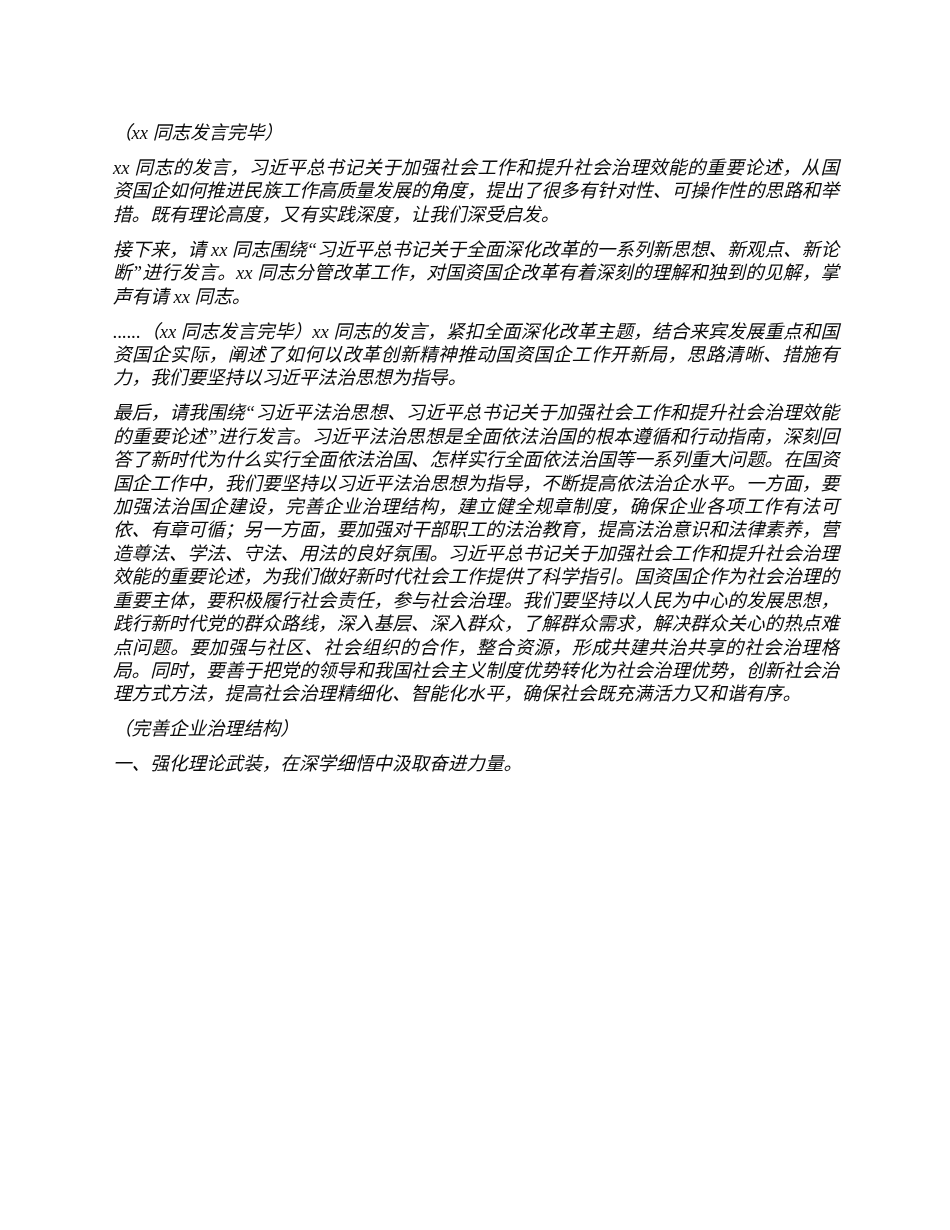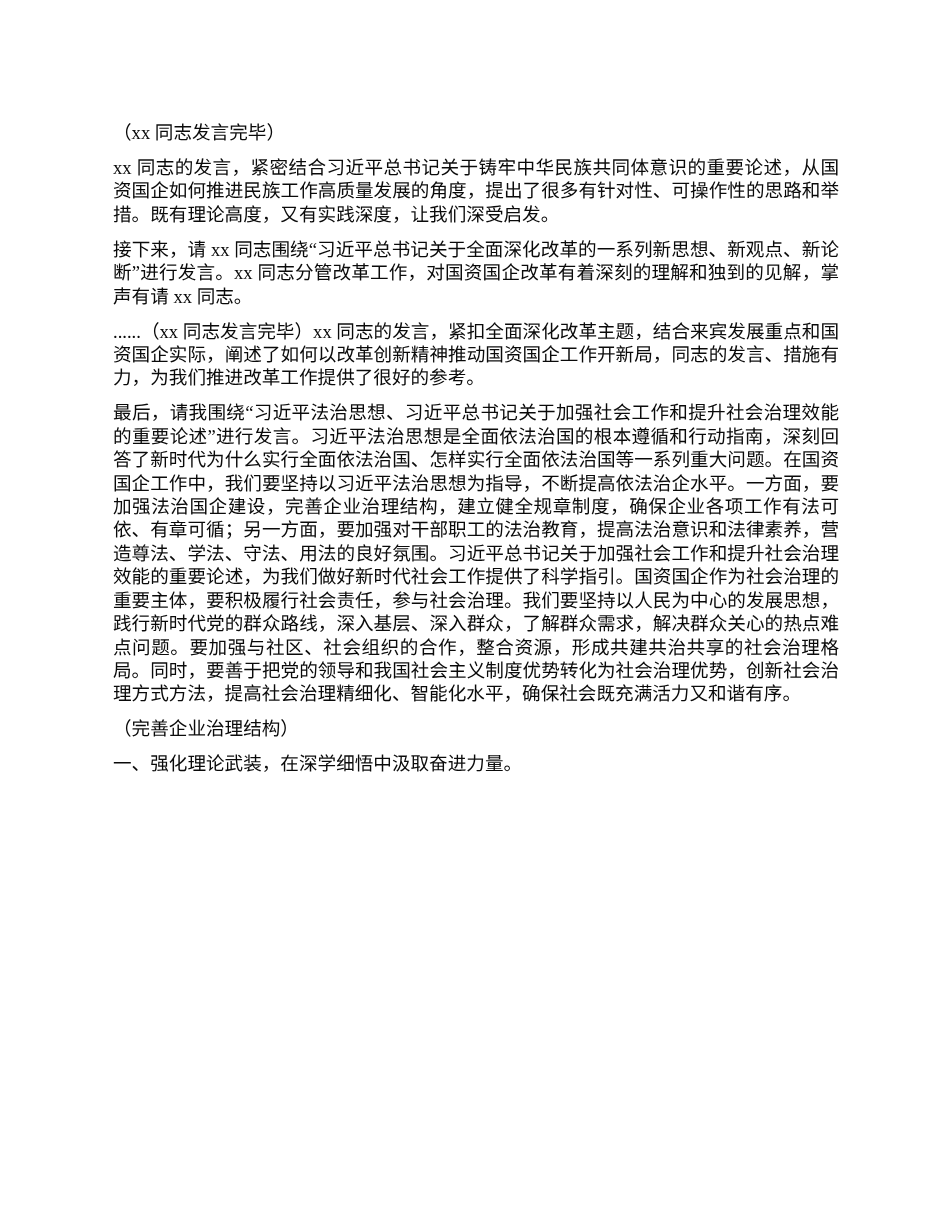--- a/index.html
+++ b/index.html
@@ -8,20 +8,21 @@
     padding: 0;
     background: #ffffff;
   }
   .page {
     position: relative;
     width: 950px;
     height: 1230px;
     box-sizing: border-box;
     background: #ffffff;
     overflow: hidden;
+    font-style: italic;
   }
   .content {
     position: absolute;
     top: 121px;
     left: 113px;
     width: 726px;
     color: #0a0a0a;
     font-family: "Liberation Serif", "DejaVu Sans", sans-serif;
     font-size: 18.6px;
     line-height: 23.4px;
@@ -37,20 +38,20 @@
   .content p:last-child {
     margin-bottom: 8px;
   }
 </style>
 </head>
 <body>
 
 <div class="page">
   <div class="content">
     <p>（xx 同志发言完毕）</p>
-    <p>xx 同志的发言，紧密结合习近平总书记关于铸牢中华民族共同体意识的重要论述，从国资国企如何推进民族工作高质量发展的角度，提出了很多有针对性、可操作性的思路和举措。既有理论高度，又有实践深度，让我们深受启发。</p>
+    <p>xx 同志的发言，习近平总书记关于加强社会工作和提升社会治理效能的重要论述，从国资国企如何推进民族工作高质量发展的角度，提出了很多有针对性、可操作性的思路和举措。既有理论高度，又有实践深度，让我们深受启发。</p>
     <p>接下来，请 xx 同志围绕“习近平总书记关于全面深化改革的一系列新思想、新观点、新论断”进行发言。xx 同志分管改革工作，对国资国企改革有着深刻的理解和独到的见解，掌声有请 xx 同志。</p>
-    <p>......（xx 同志发言完毕）xx 同志的发言，紧扣全面深化改革主题，结合来宾发展重点和国资国企实际，阐述了如何以改革创新精神推动国资国企工作开新局，同志的发言、措施有力，为我们推进改革工作提供了很好的参考。</p>
+    <p>......（xx 同志发言完毕）xx 同志的发言，紧扣全面深化改革主题，结合来宾发展重点和国资国企实际，阐述了如何以改革创新精神推动国资国企工作开新局，思路清晰、措施有力，我们要坚持以习近平法治思想为指导。</p>
     <p>最后，请我围绕“习近平法治思想、习近平总书记关于加强社会工作和提升社会治理效能的重要论述”进行发言。习近平法治思想是全面依法治国的根本遵循和行动指南，深刻回答了新时代为什么实行全面依法治国、怎样实行全面依法治国等一系列重大问题。在国资国企工作中，我们要坚持以习近平法治思想为指导，不断提高依法治企水平。一方面，要加强法治国企建设，完善企业治理结构，建立健全规章制度，确保企业各项工作有法可依、有章可循；另一方面，要加强对干部职工的法治教育，提高法治意识和法律素养，营造尊法、学法、守法、用法的良好氛围。习近平总书记关于加强社会工作和提升社会治理效能的重要论述，为我们做好新时代社会工作提供了科学指引。国资国企作为社会治理的重要主体，要积极履行社会责任，参与社会治理。我们要坚持以人民为中心的发展思想，践行新时代党的群众路线，深入基层、深入群众，了解群众需求，解决群众关心的热点难点问题。要加强与社区、社会组织的合作，整合资源，形成共建共治共享的社会治理格局。同时，要善于把党的领导和我国社会主义制度优势转化为社会治理优势，创新社会治理方式方法，提高社会治理精细化、智能化水平，确保社会既充满活力又和谐有序。</p>
     <p>（完善企业治理结构）</p>
     <p>一、强化理论武装，在深学细悟中汲取奋进力量。</p>
   </div>
 </div>
 
 </body></html>

